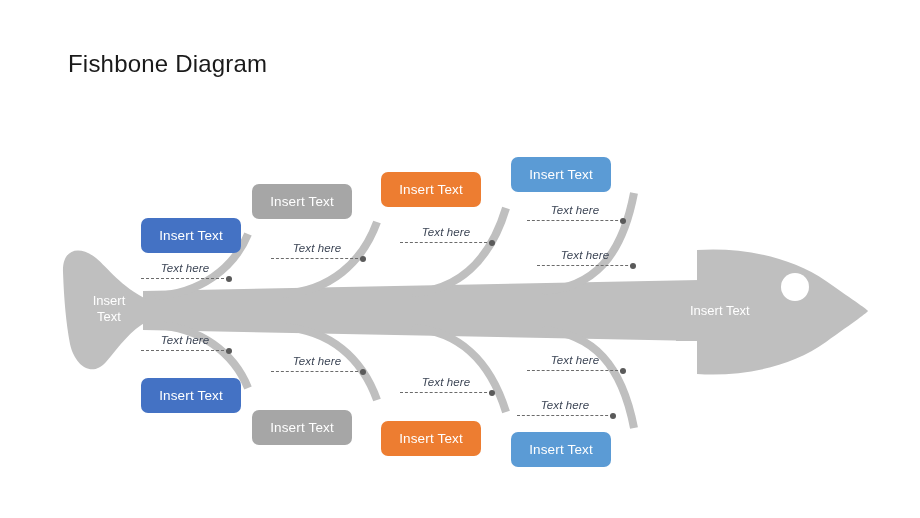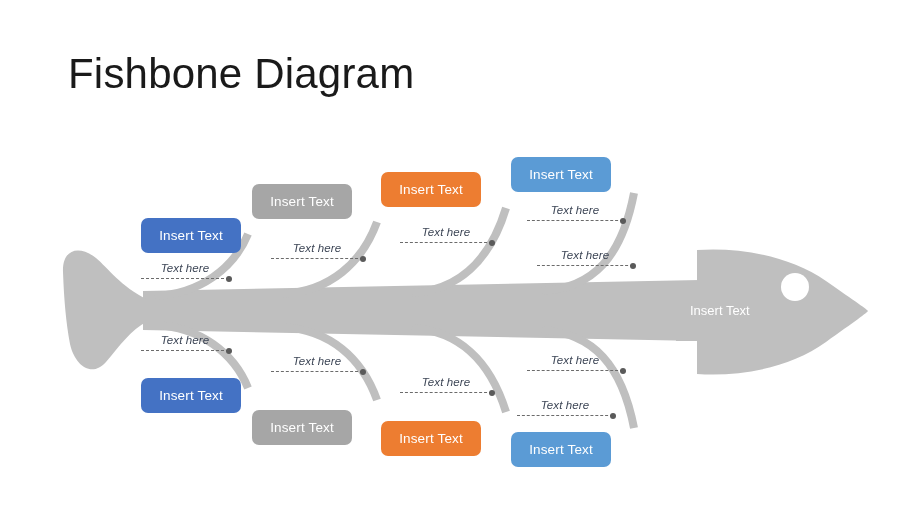--- a/index.html
+++ b/index.html
@@ -22,21 +22,21 @@
     width: 920px;
     height: 518px;
     background: #ffffff;
   }
 
   
   #page-title {
     position: absolute;
     left: 68px;
     top: 50px;
-    font-size: 42px;
+    font-size: 24px;
     font-weight: 300;
     letter-spacing: 0.2px;
     color: #1a1a1a;
     line-height: 1.15;
     white-space: nowrap;
   }
 
   
   #fish-svg {
     position: absolute;
@@ -143,20 +143,22 @@
 
     <path fill="none" stroke="#BFBFBF" stroke-width="8" stroke-linecap="butt" d="M 155 325 C 200 327 234 353 248 388"></path>
 
     <path fill="none" stroke="#BFBFBF" stroke-width="8" stroke-linecap="butt" d="M 283 327 C 330 330 362 358 377 400"></path>
 
     <path fill="none" stroke="#BFBFBF" stroke-width="8" stroke-linecap="butt" d="M 412 328 C 458 331 490 360 506 412"></path>
 
     <path fill="none" stroke="#BFBFBF" stroke-width="8" stroke-linecap="butt" d="M 542 330 C 594 333 622 366 634 428"></path>
   </svg>
 
+  <div class="fish-text" style="left:78px; top:293px; width:62px;">Insert
+Text</div>
 
   <div class="fish-text" style="left:690px; top:303px; width:92px; text-align:left;">Insert Text</div>
 
   <div class="cat-box" style="left:141px; top:218px; width:100px; height:35px; background:#4472C4;">Insert Text</div>
 
   <div class="cat-box" style="left:252px; top:184px; width:100px; height:35px; background:#A6A6A6;">Insert Text</div>
 
   <div class="cat-box" style="left:381px; top:172px; width:100px; height:35px; background:#ED7D31;">Insert Text</div>
 
   <div class="cat-box" style="left:511px; top:157px; width:100px; height:35px; background:#5B9BD5;">Insert Text</div>

